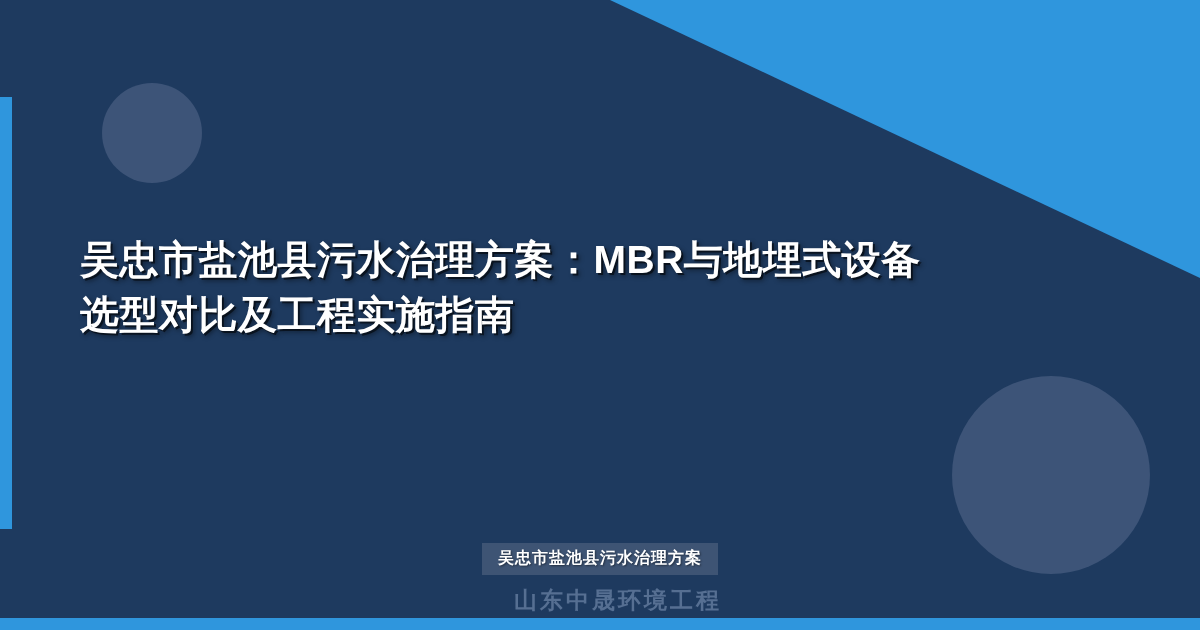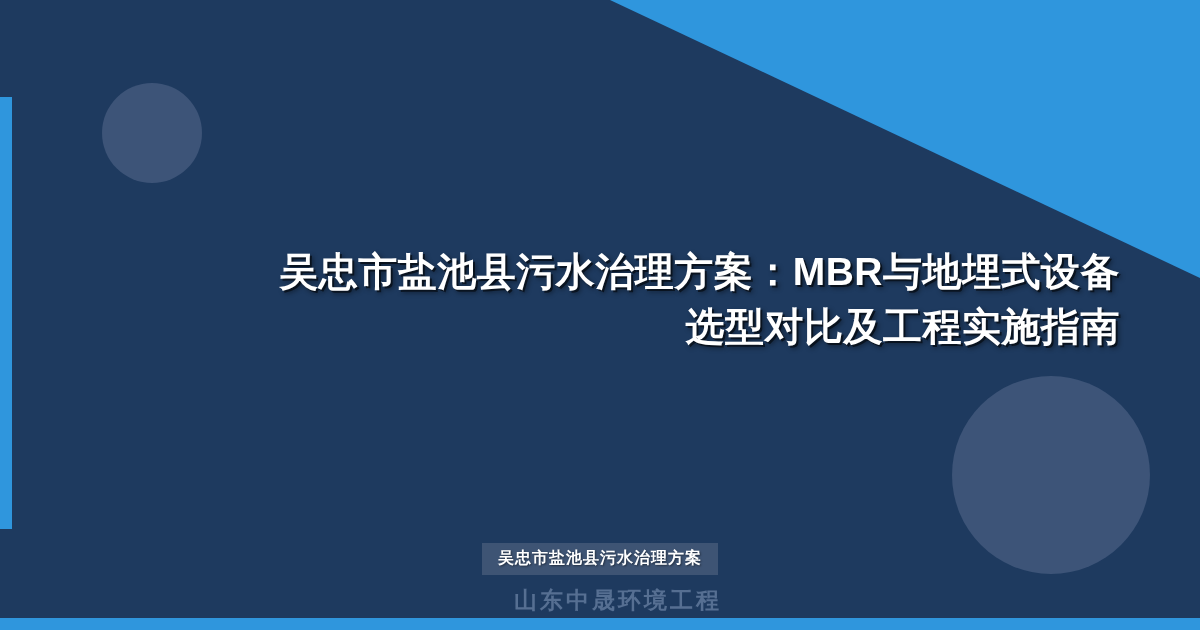--- a/index.html
+++ b/index.html
@@ -52,23 +52,22 @@
     left:0; bottom:0;
     width:1200px; height:12px;
     background:#2f96dd;
   }
 
   
   .title-wrap {
     position:absolute;
     left:0; right:0;
     top:232px;
-    text-align:right;
+    text-align:left;
     padding:0 80px;
-    margin-top:12px;
   }
   .title {
     font-size:39px;
     font-weight:bold;
     color:#ffffff;
     line-height:1.42;
     letter-spacing:0.5px;
     text-shadow:
       2px 2px 0 rgba(0,0,0,0.55),
       3px 3px 5px rgba(0,0,0,0.45);

